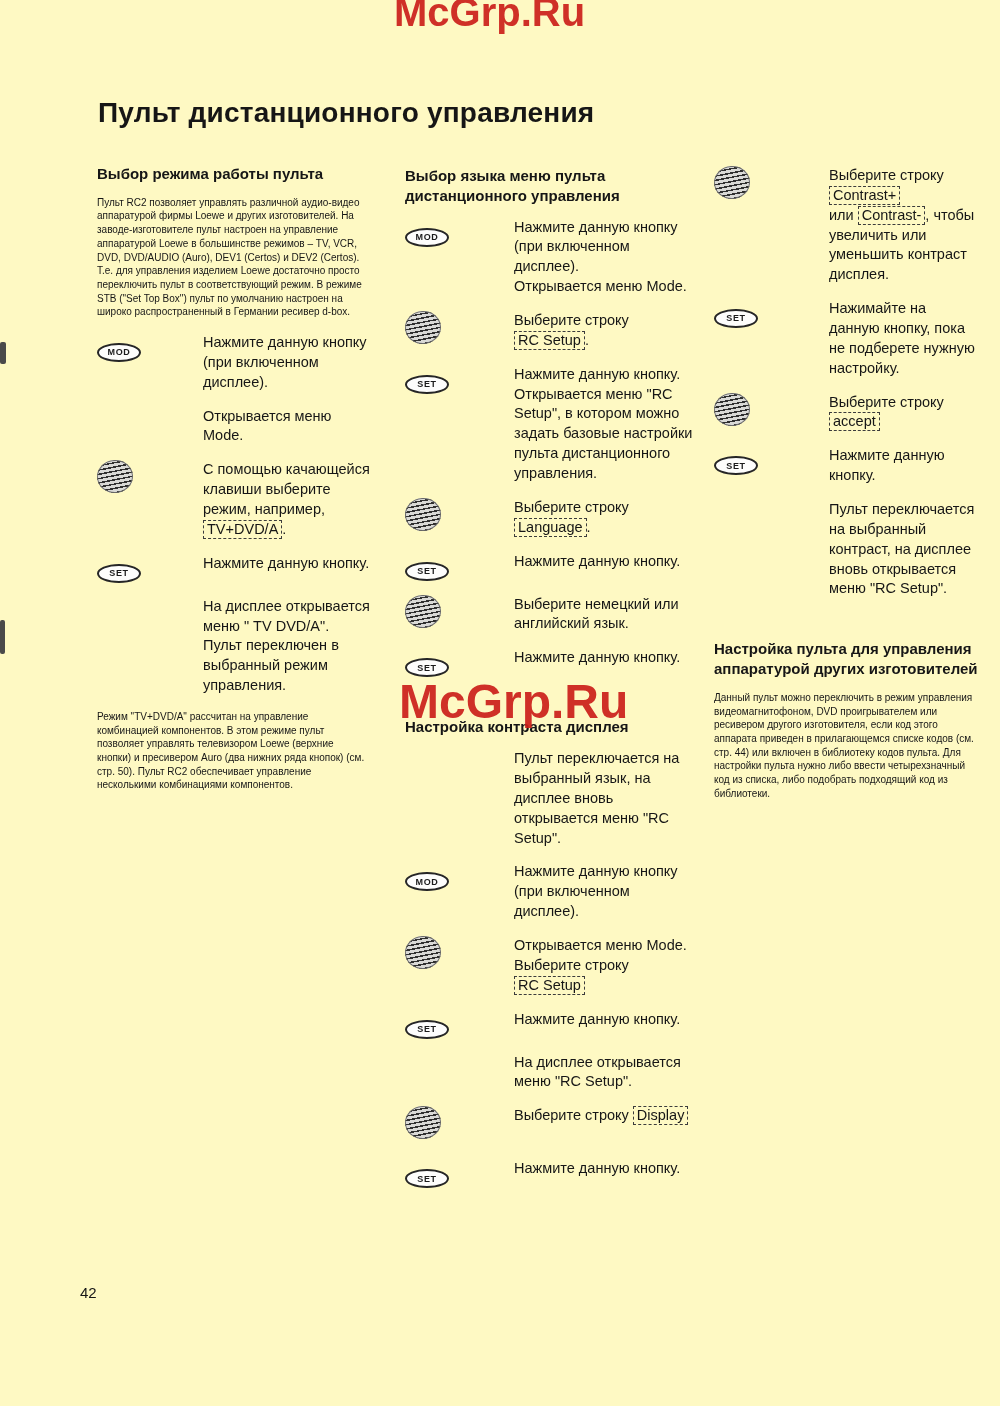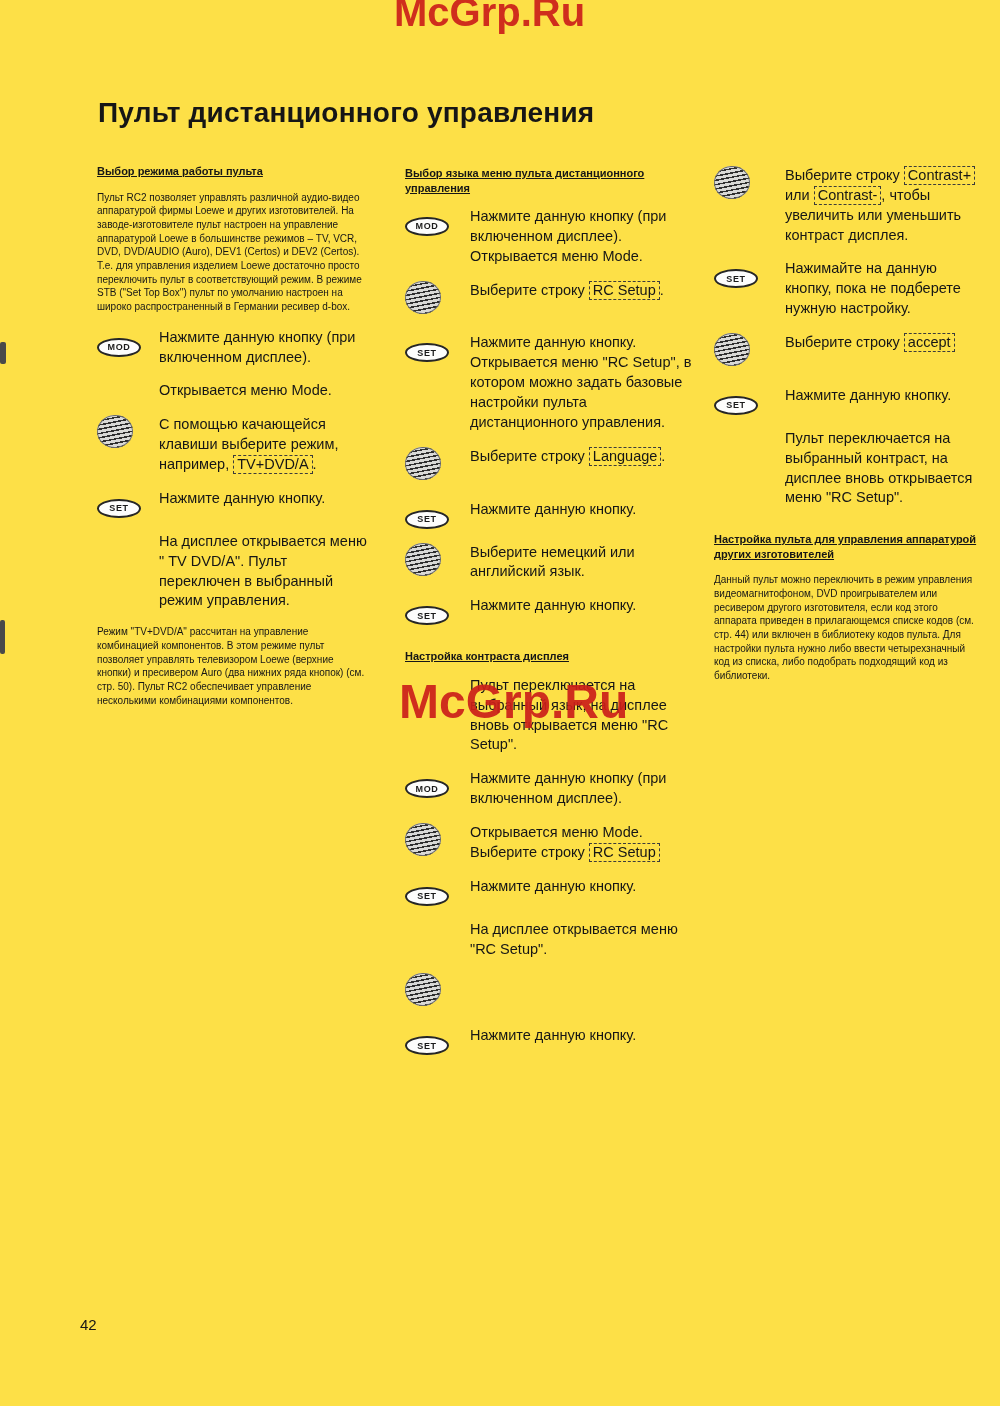--- a/index.html
+++ b/index.html
@@ -1,34 +1,34 @@
 <!DOCTYPE html>
 <html><head>
 <meta charset="utf-8">
 <style>
   html,body { margin:0; padding:0; background:#ffffff; }
   .page {
     position:relative; width:1000px; height:1406px;
-    background:#fde047; overflow:hidden;
+    background:#fef9c3; overflow:hidden;
     font-family:"Liberation Sans", sans-serif; color:#161616;
   }
   .title {
     position:absolute; left:97px; top:96px; margin:1px;
     font-size:28px; font-weight:bold; letter-spacing:0.2px;
   }
   .col { position:absolute; }
   .c1 { left:97px;  top:164px; width:273px; }
   .c2 { left:405px; top:166px; width:292px; }
   .c3 { left:714px; top:166px; width:266px; }
 
   .block { margin-bottom:14px; }
-  .heading { font-weight:bold; font-size:11px; line-height:1.32; margin-bottom:12px;text-decoration:underline; }
-  .block.heading:not(:first-child) { margin-top:24px; }
+  .heading { font-weight:bold; font-size:15px; line-height:1.32; margin-bottom:12px; }
+  .block.heading:not(:first-child) { margin-top:40px; }
   .paragraph { font-size:10px; line-height:1.37; }
-  .step { display:flex; font-size:14.5px; line-height:1.37; }
+  .step { display:flex; font-size:14.5px; line-height:1.37;gap:44px; }
   .c1 .icon-cell { flex:0 0 62px; }
   .c2 .icon-cell { flex:0 0 65px; }
   .c3 .icon-cell { flex:0 0 71px; }
   .text { flex:1; }
 
   .boxed {
     border:1px dashed #3c3c3c; padding:0 3px 1px 3px; white-space:nowrap;
   }
 
   .icon-oval {
@@ -48,21 +48,21 @@
     position:absolute; font-weight:bold; color:#cc1f1a; opacity:0.92;
     font-family:"Liberation Sans", sans-serif; white-space:nowrap;
   }
   .wm-top { left:394px; top:-10px; font-size:40px; }
   .wm-mid { left:399px; top:674px; font-size:48px; }
 
   .artifact { position:absolute; background:#4a4a4a; border-radius:2px; }
   .a1 { left:0; top:342px; width:6px; height:22px; }
   .a2 { left:0; top:620px; width:5px; height:34px; }
 
-  .page-num { position:absolute; left:80px; top:1316px; font-size:15px; }
+  .page-num { position:absolute; left:80px; top:1284px; font-size:15px; }
 </style>
 </head>
 <body>
 
 <div class="page">
   <div class="wm wm-top">McGrp.Ru</div>
   <h1 class="title">Пульт дистанционного управления</h1>
 
   <div class="col c1">
       <div class="block heading"><span>Выбор режима работы пульта</span></div>
@@ -135,20 +135,21 @@
       <div class="block step">
         <div class="icon-cell"><span class="icon-oval">SET</span></div>
         <div class="text"><span>Нажмите данную кнопку.</span></div>
       </div>
       <div class="block step">
         <div class="icon-cell"></div>
         <div class="text"><span>На дисплее открывается меню "RC Setup".</span></div>
       </div>
       <div class="block step">
         <div class="icon-cell"><span class="icon-rocker"></span></div>
+        <div class="text"><span>Выберите строку </span><span class="boxed">Display</span></div>
       </div>
       <div class="block step">
         <div class="icon-cell"><span class="icon-oval">SET</span></div>
         <div class="text"><span>Нажмите данную кнопку.</span></div>
       </div>
     </div>
   <div class="col c3">
       <div class="block step">
         <div class="icon-cell"><span class="icon-rocker"></span></div>
         <div class="text"><span>Выберите строку </span><span class="boxed">Contrast+</span><br><span>или </span><span class="boxed">Contrast-</span><span>, чтобы увеличить или уменьшить контраст дисплея.</span></div>

